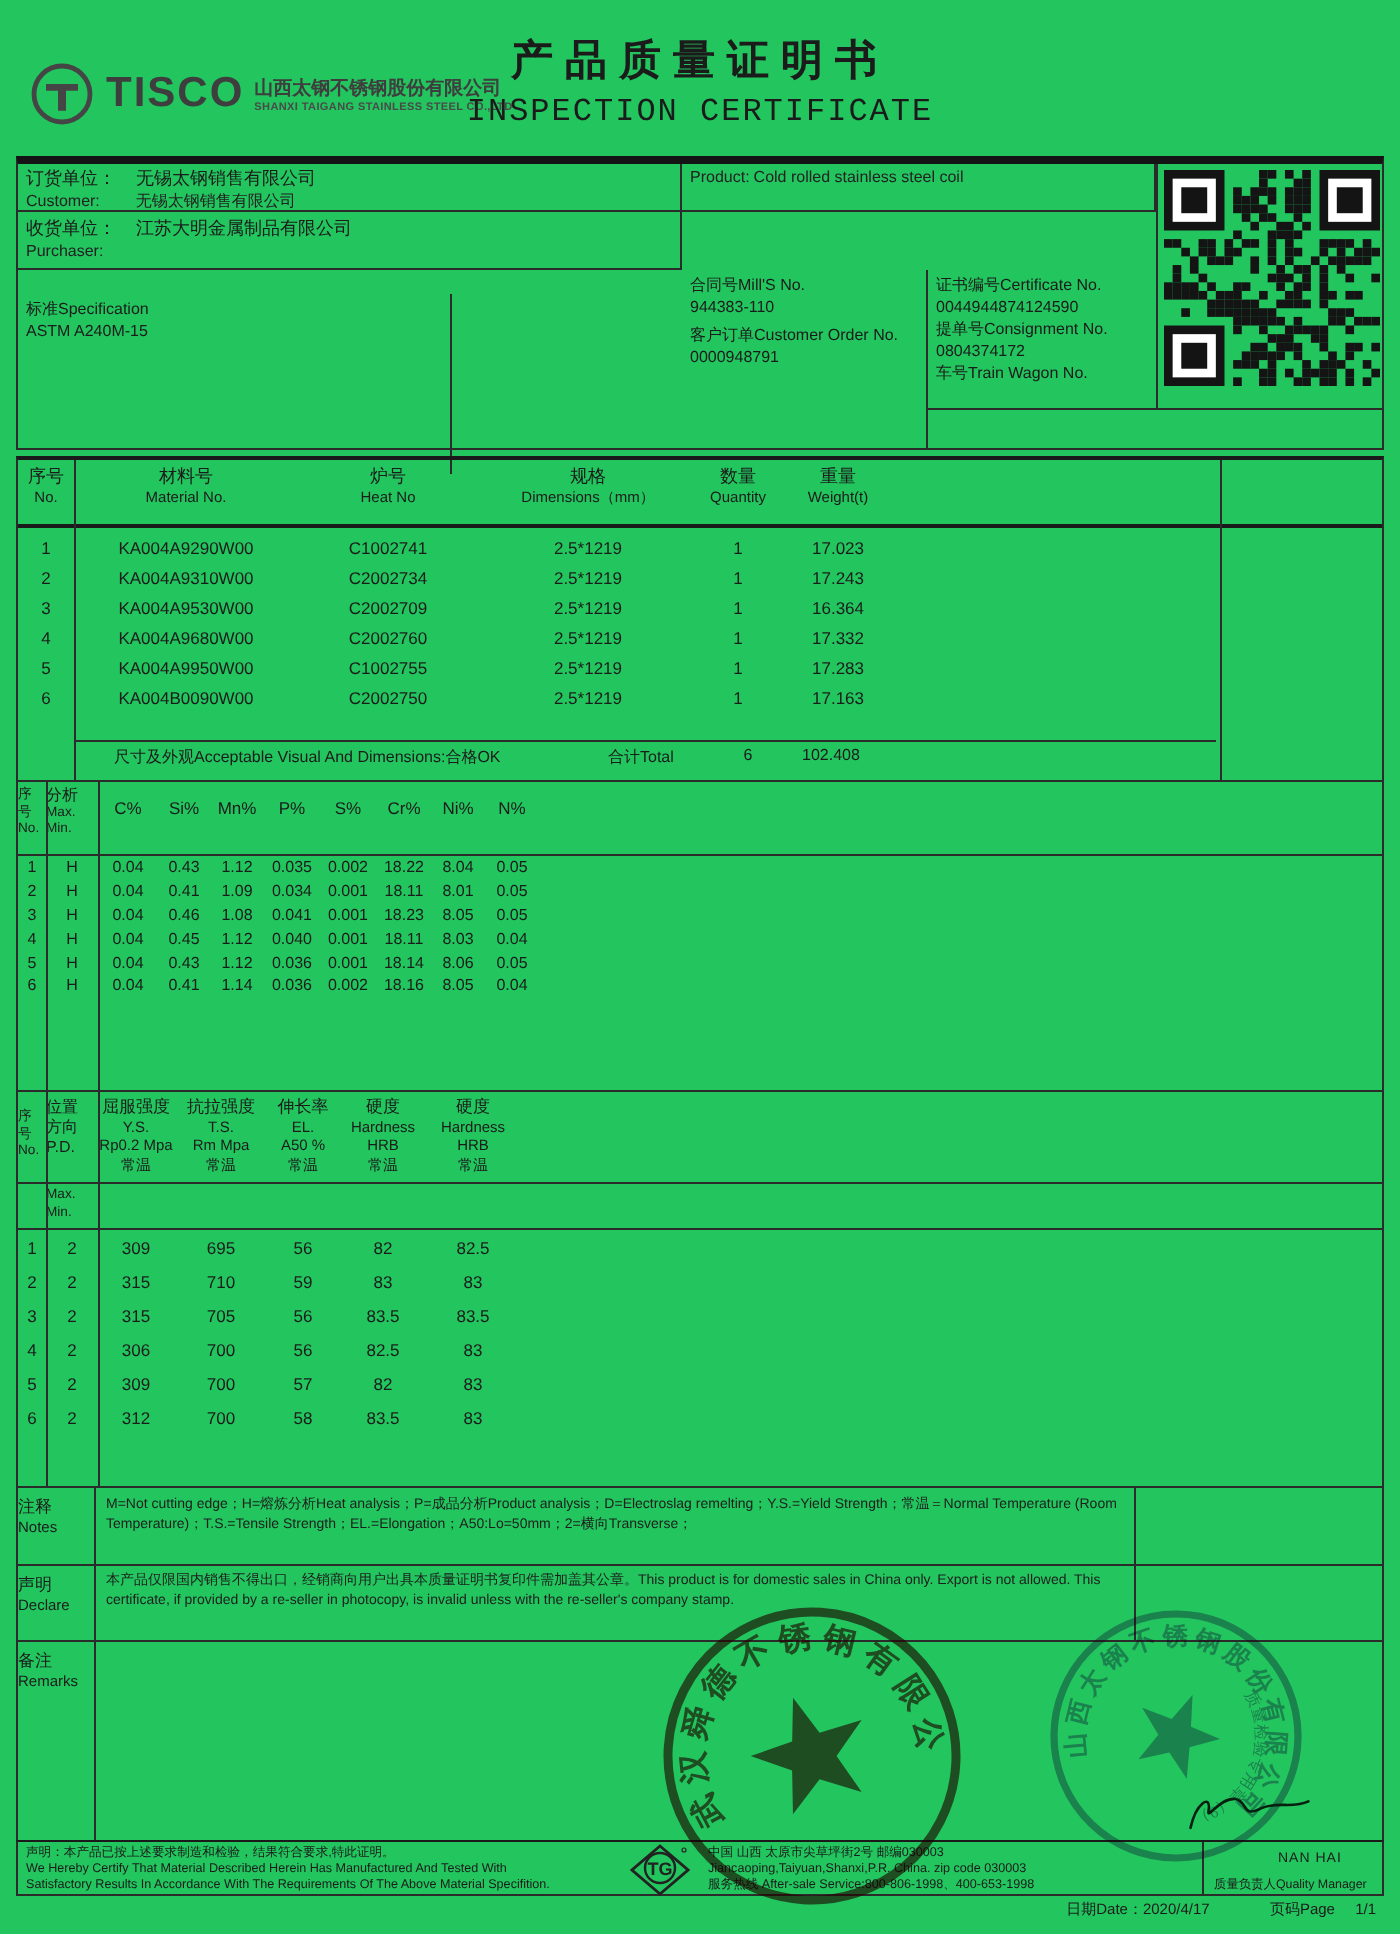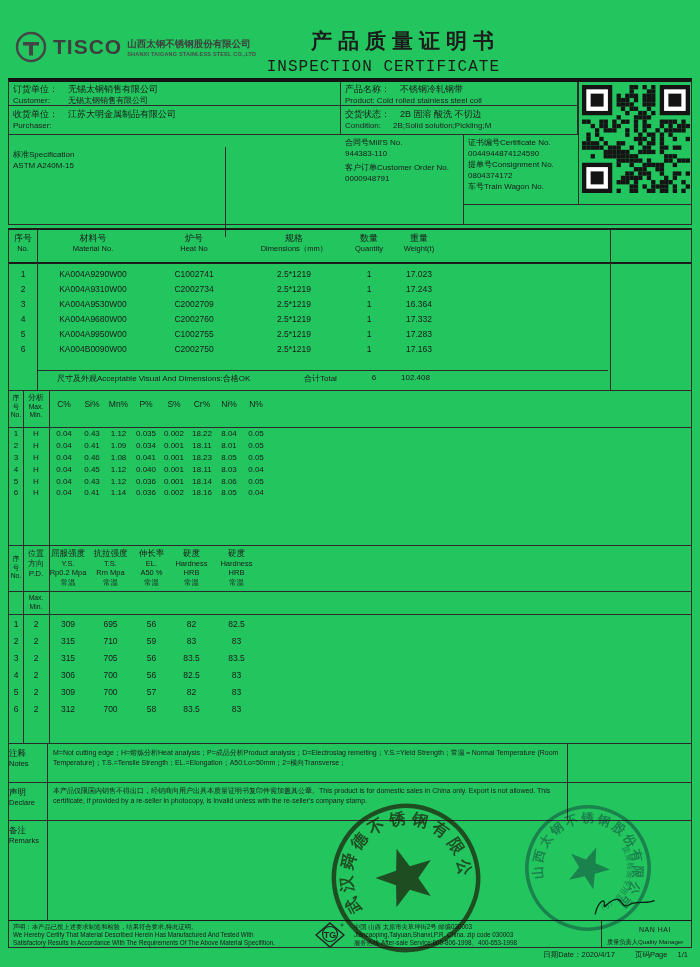--- a/index.html
+++ b/index.html
@@ -8,21 +8,21 @@
   .sec{position:absolute;left:8px;width:684px;box-sizing:border-box;
        border-left:1px solid #2b2b2b;border-right:1px solid #2b2b2b}
   .vl{position:absolute;width:1px;background:#2b2b2b;top:0;bottom:0}
   .hl{position:absolute;height:1px;background:#2b2b2b;left:0;right:0}
   
   .hdr{position:absolute;left:0;top:0;width:700px;height:78px}
   .logo{position:absolute;left:14px;top:30px;display:flex;align-items:center;gap:5px}
   .logo-text{font-size:21px;font-weight:bold;letter-spacing:1px;color:#3e3e3e}
   .co-cn{font-size:9.5px;font-weight:bold;color:#3e3e3e}
   .co-en{font-size:5.5px;font-weight:bold;color:#4a4a4a;letter-spacing:.2px}
-  .title{position:absolute;left:200px;top:27px;width:300px;text-align:right}
+  .title{position:absolute;left:200px;top:16px;width:300px;text-align:center}
   .t-cn{font-size:21px;letter-spacing:6px;font-weight:bold;font-family:"Liberation Serif",serif}
   .t-en{font-size:16px;font-family:"Liberation Mono","DejaVu Sans Mono",monospace;letter-spacing:1px;margin-top:3px}
   
   .cell{position:absolute;box-sizing:border-box;padding:2px 4px;overflow:hidden}
   .bb{border-bottom:1px solid #2b2b2b}.br{border-right:1px solid #2b2b2b}.bl{border-left:1px solid #2b2b2b}
   .ln{font-size:9px;line-height:12px;white-space:nowrap}
   .ln .val{margin-left:10px}
   .lnen{font-size:8px;line-height:11px;color:#222}
   .small{font-size:8px;line-height:11px}
   
@@ -36,21 +36,21 @@
   .prow .trow{height:15px}.prow .tc{font-size:8.5px}
   .prow .c0{width:28px}.prow .c1{width:112px}.prow .c2{width:90px}.prow .c3{width:110px}.prow .c4{width:40px}.prow .c5{width:60px}
   .crow .trow{height:11.8px}.crow .tc{font-size:8px}
   .crow .c0{width:14px}.crow .c1{width:26px}.crow .c2{width:30px}.crow .c3{width:26px}.crow .c4{width:27px}
   .crow .c5{width:28px}.crow .c6{width:28px}.crow .c7{width:28px}.crow .c8{width:26px}.crow .c9{width:28px}
   .mrow .trow{height:17px}.mrow .tc{font-size:8.5px}
   .mrow .c0{width:14px}.mrow .c1{width:26px}.mrow .c2{width:38px}.mrow .c3{width:47px}.mrow .c4{width:35px}
   .mrow .c5{width:45px}.mrow .c6{width:45px}
   .chead{position:absolute;left:40px;top:8px;display:flex;text-align:center;font-size:8.5px}
   .chead div{box-sizing:border-box}
-  .stackcol{position:absolute;text-align:center;font-size:6.8px;line-height:8.6px}
+  .stackcol{position:absolute;text-align:left;font-size:6.8px;line-height:8.6px}
   .mhead{position:absolute;left:40px;top:3px;display:flex;text-align:center}
   .mh div{line-height:9.6px}
   .mh .l0{font-size:8.5px}.mh .l1,.mh .l2,.mh .l3{font-size:7.5px}
   .label-col{position:absolute;left:0;width:38px;text-align:left}
   .label-cn{font-size:8.5px;line-height:11px}.label-en{font-size:7.5px;line-height:10px}
   .paratext{position:absolute;font-size:7px;line-height:9.6px;color:#1d1d1d}
   
   .fline{font-size:6.3px;line-height:8.1px;white-space:nowrap}
   .dateline{position:absolute;left:8px;top:950px;width:680px;text-align:right;font-size:7.5px}
   .stamp-layer{position:absolute;left:0;top:0;pointer-events:none;mix-blend-mode:multiply}
@@ -86,26 +86,21 @@
     </div>
     <div class="cell bb br" style="left:0;top:0;width:332px;height:24px;padding-top:1px">
       <div class="ln"><span>订货单位：</span><span class="val">无锡太钢销售有限公司</span></div>
       <div class="lnen"><span>Customer:</span><span class="val" style="margin-left:18px">无锡太钢销售有限公司</span></div>
     </div>
     <div class="cell br" style="left:0;top:65px;width:217px;height:90px">
       <div class="small">标准Specification</div>
       <div class="small">ASTM A240M-15</div>
     </div>
     <div class="cell bb br" style="left:332px;top:0;width:237px;height:24px;padding-top:1px">
-      <div class="ln"><span>产品名称：</span><span class="val">不锈钢冷轧钢带</span></div>
       <div class="lnen"><span>Product:</span><span class="val" style="margin-left:2px">Cold rolled stainless steel coil</span></div>
-    </div>
-    <div class="cell bb br" style="left:332px;top:24px;width:237px;height:29px">
-      <div class="ln"><span>交货状态：</span><span class="val">2B 固溶 酸洗 不切边</span></div>
-      <div class="lnen"><span>Condition:</span><span class="val" style="margin-left:12px">2B;Solid solution;Pickling;M</span></div>
     </div>
     <div class="cell br" style="left:332px;top:53px;width:123px;height:90px">
       <div class="small">合同号Mill'S No.</div>
       <div class="small">944383-110</div>
       <div class="small" style="margin-top:3px">客户订单Customer Order No.</div>
       <div class="small">0000948791</div>
     </div>
     <div class="cell bb" style="left:455px;top:53px;width:114px;height:70px">
       <div class="small">证书编号Certificate No.</div>
       <div class="small">0044944874124590</div>
@@ -685,21 +680,21 @@
   <div class="sec" style="top:820px;height:100px;border-top:1px solid #2b2b2b">
     <div class="label-col" style="top:4px">
       <div class="label-cn">备注</div>
       <div class="label-en">Remarks</div>
     </div>
     <div class="vl" style="left:38px"></div>
   </div>
 
   <div class="dateline">
     <span>日期Date：</span><span>2020/4/17</span>
-    <span style="margin-left:18px">页码Page</span>
+    <span style="margin-left:28px">页码Page</span>
     <span style="margin-left:8px">1/1</span>
   </div>
 
   <svg class="stamp-layer" width="700" height="967" viewBox="0 0 700 967">
     <defs>
       <polygon id="star5" points="0,-26 -6.1,-8.4 -24.7,-8 -9.9,3.2 -15.3,21 0,10.4 15.3,21 9.9,3.2 24.7,-8 6.1,-8.4"></polygon>
       <path id="redArc" d="M -51.3 16.7 A 54 54 0 1 1 51.3 16.7" fill="none"></path>
       <path id="purpleArc" d="M -37.7 26.4 A 46 46 0 1 1 37.7 26.4" fill="none"></path>
       <path id="purpleInner" d="M 24 -32 A 40 40 0 0 1 24 32" fill="none"></path>
     </defs>

